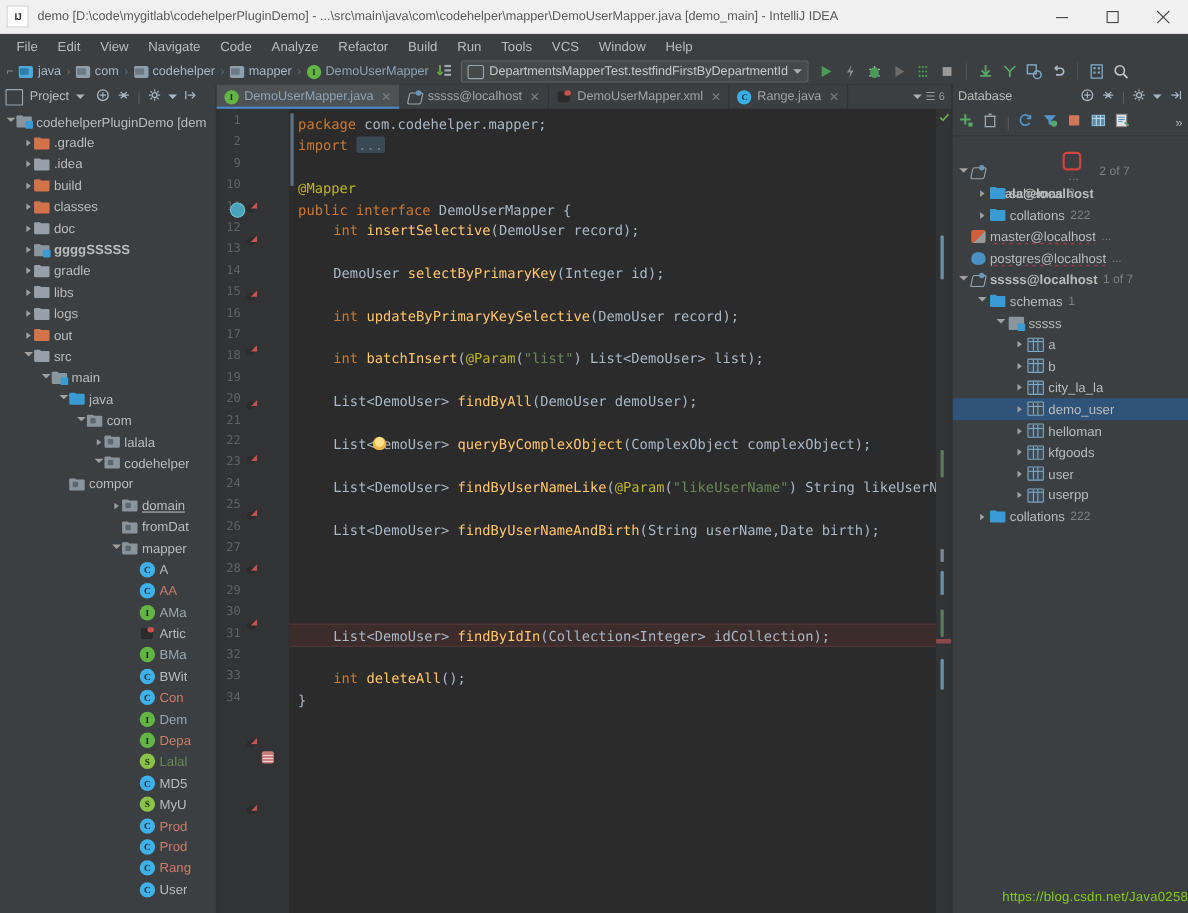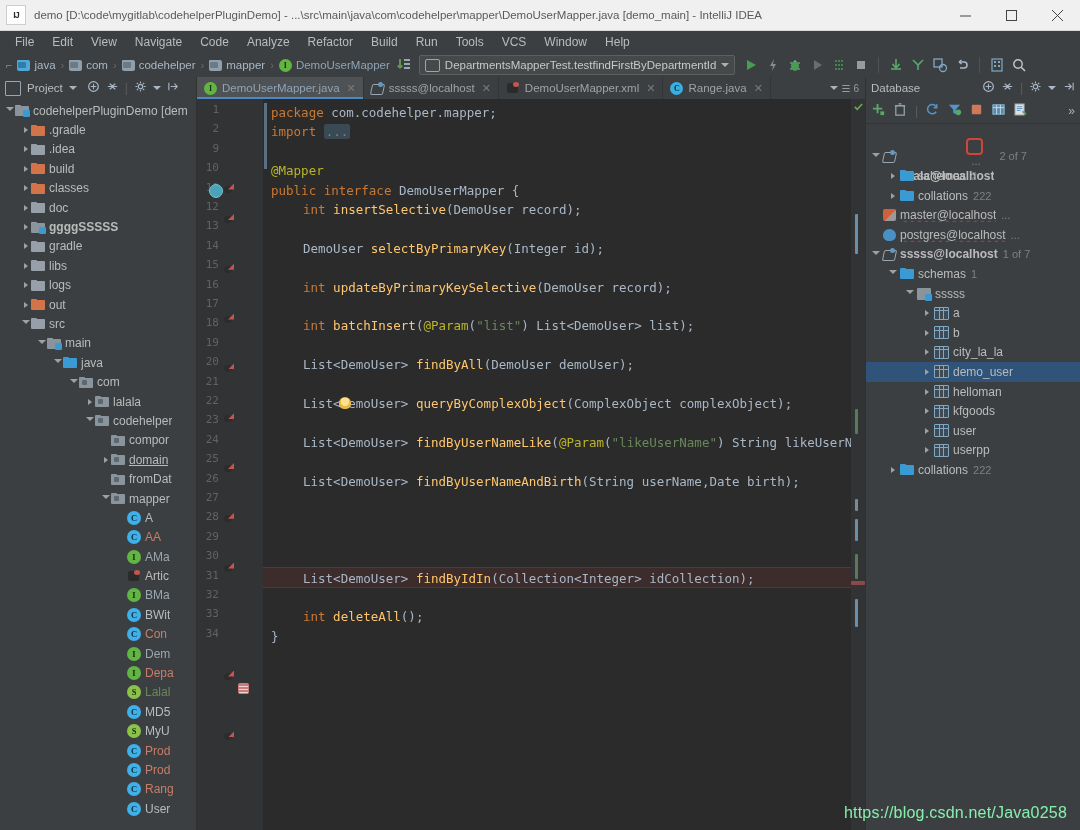--- a/index.html
+++ b/index.html
@@ -125,21 +125,21 @@
   .dbred{width:13px;height:11px;border:2px solid #d0453b;border-radius:4px;flex:0 0 13px;}
   .dbms{width:13px;height:12px;flex:0 0 13px;background:linear-gradient(135deg,#d0603a 0 55%,#9a9a9a 56% 100%);border-radius:2px;}
   .dbpg{width:13px;height:12px;flex:0 0 13px;background:#4a90c4;border-radius:50% 50% 45% 45%;}
   .tbl{width:13px;height:11px;flex:0 0 13px;background:#3e4b55;border:1px solid #7fa8c4;border-radius:1px;position:relative;}
   .tbl:before{content:"";position:absolute;left:0;right:0;top:2.5px;height:1px;background:#7fa8c4;}
   .tbl:after{content:"";position:absolute;top:0;bottom:0;left:4px;width:1px;background:#7fa8c4;
              box-shadow:4px 0 0 0 #7fa8c4;}
   .schemaico{width:14px;height:12px;flex:0 0 14px;background:#8a949c;border-radius:1px;position:relative;}
   .schemaico:after{content:"";position:absolute;right:-1px;bottom:-1px;width:7px;height:7px;background:#3a9bd4;border-radius:1px;}
 
-  .watermark{position:absolute;right:13px;bottom:8px;color:#86efac;font-size:16px;
+  .watermark{position:absolute;right:0;bottom:8px;color:#84cc16;font-size:12px;
              font-family:"Liberation Sans",sans-serif;letter-spacing:.2px;}
   svg{overflow:visible;}
 </style>
 </head>
 <body>
 
 <div class="app">
 
   <div class="titlebar">
     <div class="ij-logo">
@@ -500,21 +500,21 @@
           <div class="trow" style="padding-left: 84px;">
             <span class="arrow open">
               <i></i>
             </span>
             <span class="fo pkg">
               <span class="t"></span>
               <span class="b"></span>
             </span>
             <span class="tlabel">codehelper</span>
           </div>
-          <div class="trow" style="padding-left: 100px;">
+          <div class="trow" style="padding-left: 52px;">
             <span class="arrow"></span>
             <span class="fo pkg">
               <span class="t"></span>
               <span class="b"></span>
             </span>
             <span class="tlabel">compor</span>
           </div>
           <div class="trow" style="padding-left: 100px; text-decoration: underline;">
             <span class="arrow">
               <i></i>

